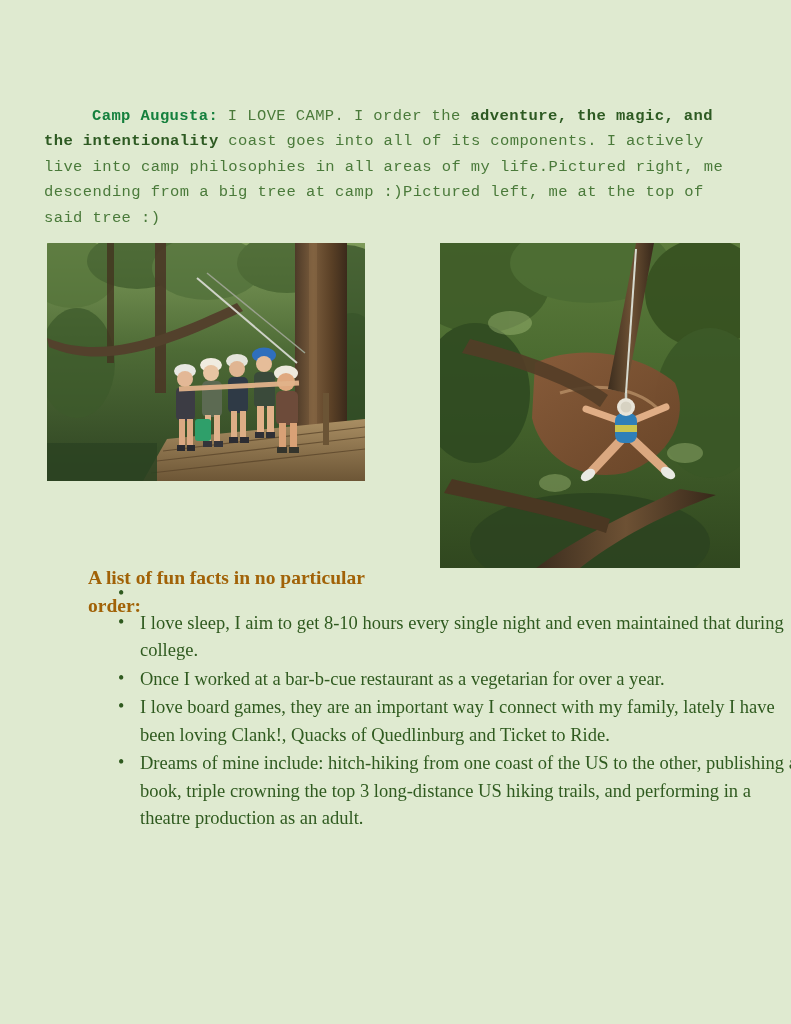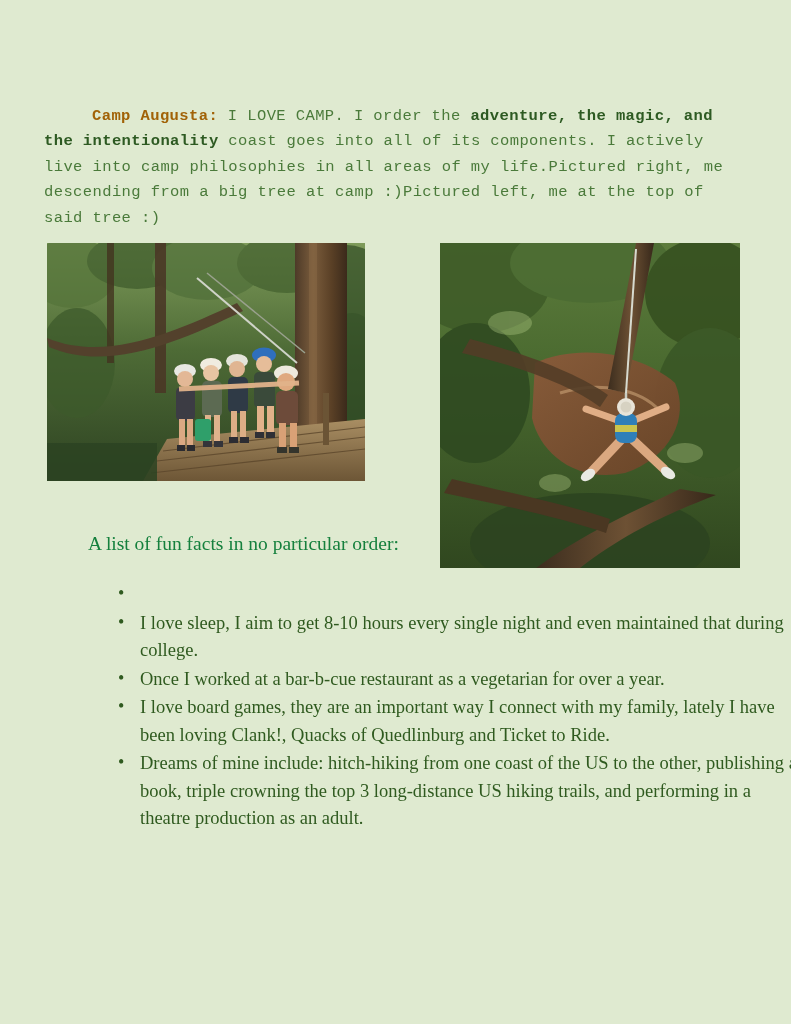--- a/index.html
+++ b/index.html
@@ -30,21 +30,21 @@
     width: 700px;
     font-family: "Liberation Mono", monospace;
     font-size: 15.5px;
     line-height: 25.5px;
     color: #4a7a3a;
     letter-spacing: 0.4px;
     white-space: normal;
   }
   .intro .indent { display: inline-block; width: 48px; }
   .intro b { font-weight: bold; color: #2d5a22; }
-  .intro .camp-name { font-weight: bold; color: #a16207; }
+  .intro .camp-name { font-weight: bold; color: #15803d; }
 
   
   .photo {
     position: absolute;
     overflow: hidden;
     background: #2c3a20;
   }
   .photo-left {
     left: 47px;
     top: 243px;
@@ -56,26 +56,26 @@
     top: 243px;
     width: 300px;
     height: 325px;
   }
   .photo svg { display: block; width: 100%; height: 100%; }
 
   
   .facts-heading {
     position: absolute;
     left: 88px;
-    top: 514px;
+    top: 548px;
     width: 330px;
     font-size: 19.5px;
     line-height: 28px;
-    font-weight: normal;
-    color: #15803d;
+    font-weight: bold;
+    color: #a16207;
   }
   .facts-list {
     position: absolute;
     left: 112px;
     top: 581px;
     width: 665px;
     margin: 0;
     padding: 0 0 0 28px;
     list-style: none;
     font-size: 18.5px;

